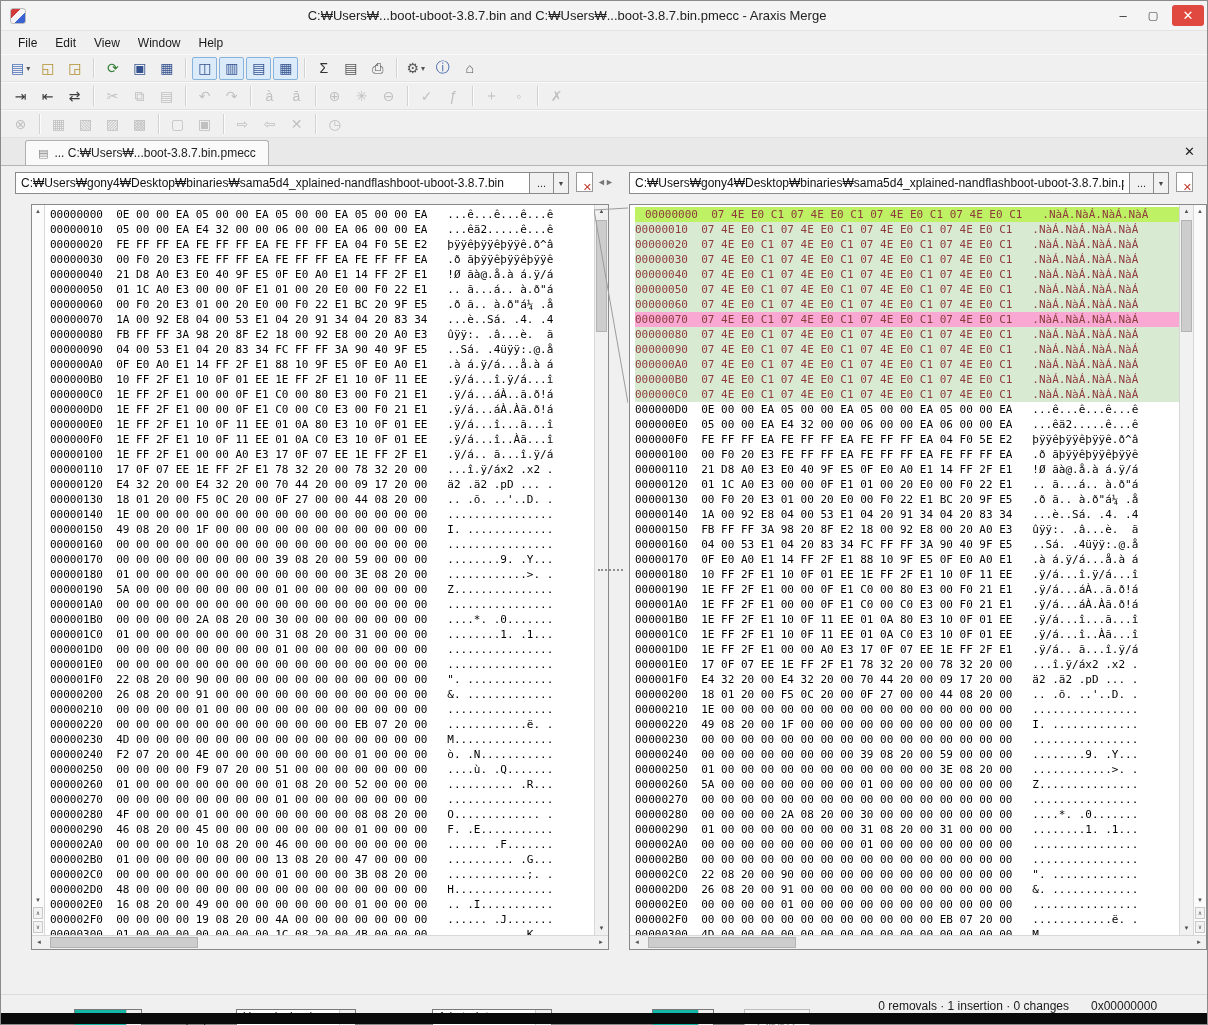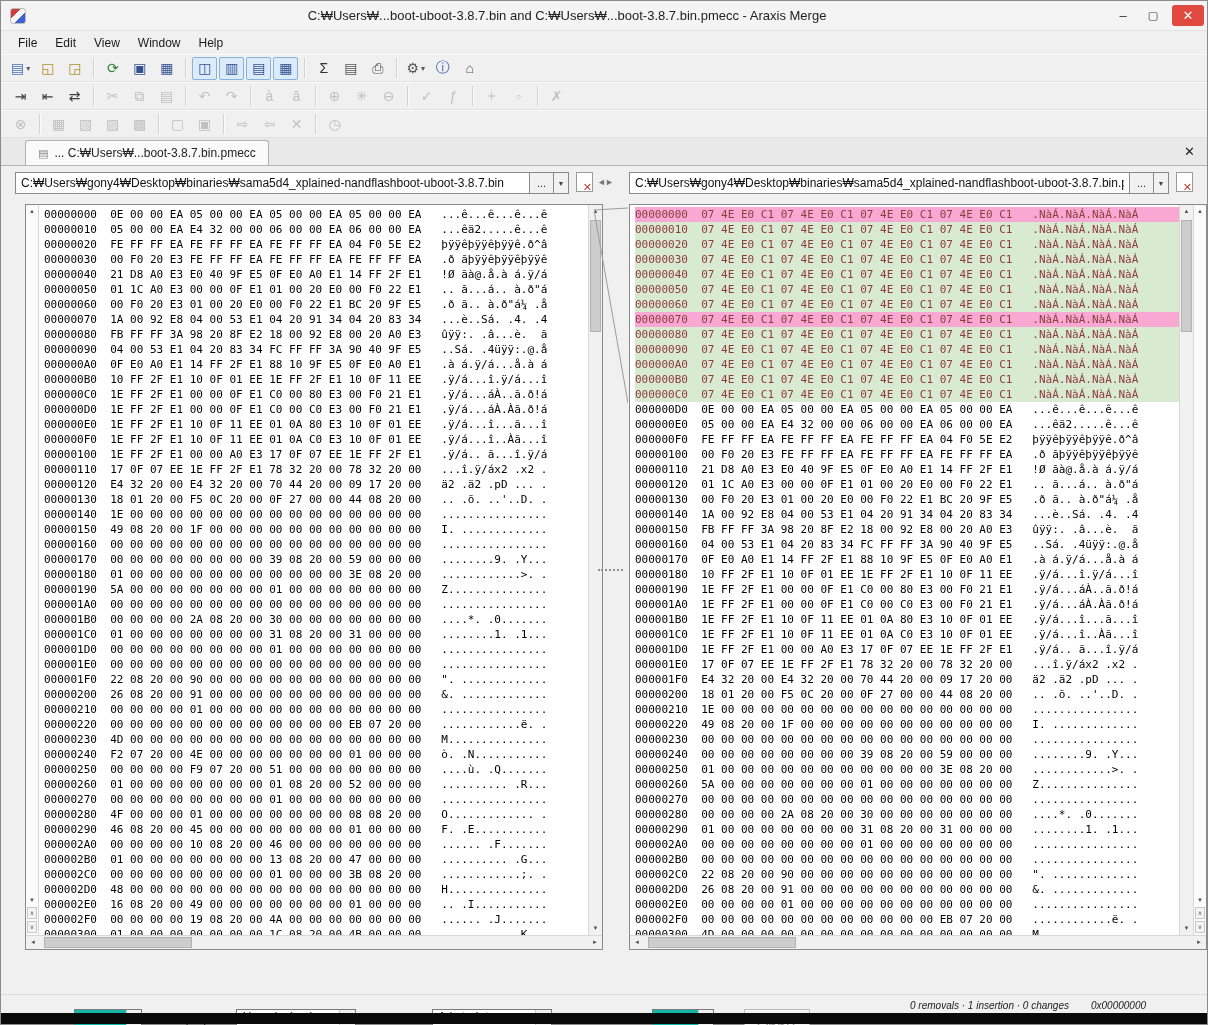--- a/index.html
+++ b/index.html
@@ -48,21 +48,21 @@
   .browse-btn { width:24px; height:22px; border:1px solid #8a8a8a; border-left:none; background:#f1f1f1;
     font-size:11px; text-align:center; line-height:20px; color:#333; }
   .drop-btn { width:15px; height:22px; border:1px solid #8a8a8a; border-left:none; background:#f1f1f1;
     font-size:7px; text-align:center; line-height:22px; color:#444; }
   .remove-file { width:17px; height:20px; margin-left:7px; position:relative; background:#fff; border:1px solid #9a9a9a; }
   .remove-file .rx { position:absolute; right:0px; bottom:-2px; color:#c23b2e; font-size:11px; line-height:11px; }
   .swap-arrows { position:absolute; left:596px; top:176px; font-size:9px; color:#777; letter-spacing:-1px; }
 
   
   .pane { position:absolute; top:203px; height:746px; border:1px solid #898989; background:#fff; display:flex; flex-direction:column; }
-  .pane.left { left:24px; width:578px; }
+  .pane.left { left:30px; width:578px; }
   .pane.right { left:628px; width:578px; }
   .pane-top { flex:1; display:flex; min-height:0; }
   .edge-strip { width:13px; background:#fbfbfb; position:relative; flex:none; }
   .edge-strip.ls { border-right:1px solid #d7d7d7; }
   .edge-strip.rs { border-left:1px solid #d7d7d7; }
   .edge-arrow { position:absolute; left:0; width:12px; text-align:center; font-size:6px; color:#555; }
   .edge-arrow.top { top:3px; }
   .edge-arrow.bot { bottom:32px; }
   .edge-pg { position:absolute; left:1px; width:10px; height:12px; border:1px solid #c9c9c9; background:#f3f3f3;
     font-size:6px; text-align:center; line-height:10px; color:#555; }
@@ -98,21 +98,21 @@
   .spin .sa:first-child { border-bottom:1px solid #c9c9c9; }
   .combo { height:22px; margin-left:12px; border:1px solid #7a7a7a; background:#fff; display:flex; align-items:flex-start; }
   .combo .val { flex:1; padding:0 6px; font-size:12px; white-space:nowrap; }
   .combo .ca { width:16px; height:100%; background:#f0f0f0; border-left:1px solid #c9c9c9;
     font-size:7px; text-align:center; line-height:20px; color:#333; }
   .apply-btn { margin-left:30px; width:66px; height:22px; border:1px solid #bdbdbd; background:#f4f4f4;
     color:#9b9b9b; font-size:16px; text-align:center; line-height:20px; }
 
   
   .statusbar { position:absolute; left:0; top:993px; width:100%; height:22px; border-top:1px solid #dcdcdc;
-    display:flex; align-items:center; font-size:10px; color:#1a1a1a;font-style:italic; }
+    display:flex; align-items:center; font-size:12px; color:#1a1a1a; }
   .status-summary { margin-left:auto; }
   .status-offset { width:108px; margin-left:22px; margin-right:8px; }
 
   .taskbar-strip { position:absolute; left:0; bottom:0; width:100%; height:11px; background:#0a0a0a; }
 </style>
 </head>
 <body>
 
 <div id="window">
 
@@ -395,21 +395,21 @@
     <svg width="34" height="728" viewBox="0 0 34 728">
       <line x1="0" y1="3" x2="34" y2="1" stroke="#9c9c9c" stroke-width="1"></line>
       <line x1="0" y1="3" x2="34" y2="196" stroke="#9c9c9c" stroke-width="1"></line>
     </svg>
     <div class="gutter-dots"></div>
   </div>
 
   <div class="pane right">
     <div class="pane-top">
       <div class="hexcontent" id="right-rows">
-          <div class="hexrow inserted" style="background: #f9a8d4; color: rgb(142, 59, 59);">00000000  07 4E E0 C1 07 4E E0 C1 07 4E E0 C1 07 4E E0 C1   .NàÁ.NàÁ.NàÁ.NàÁ</div>
+          <div class="hexrow inserted" style="background: #bef264; color: rgb(142, 59, 59); padding-left: 10px;">00000000  07 4E E0 C1 07 4E E0 C1 07 4E E0 C1 07 4E E0 C1   .NàÁ.NàÁ.NàÁ.NàÁ</div>
           <div class="hexrow inserted" style="background: rgb(217, 234, 211); color: rgb(142, 59, 59);">00000010  07 4E E0 C1 07 4E E0 C1 07 4E E0 C1 07 4E E0 C1   .NàÁ.NàÁ.NàÁ.NàÁ</div>
           <div class="hexrow inserted" style="background: rgb(217, 234, 211); color: rgb(142, 59, 59);">00000020  07 4E E0 C1 07 4E E0 C1 07 4E E0 C1 07 4E E0 C1   .NàÁ.NàÁ.NàÁ.NàÁ</div>
           <div class="hexrow inserted" style="background: rgb(217, 234, 211); color: rgb(142, 59, 59);">00000030  07 4E E0 C1 07 4E E0 C1 07 4E E0 C1 07 4E E0 C1   .NàÁ.NàÁ.NàÁ.NàÁ</div>
           <div class="hexrow inserted" style="background: rgb(217, 234, 211); color: rgb(142, 59, 59);">00000040  07 4E E0 C1 07 4E E0 C1 07 4E E0 C1 07 4E E0 C1   .NàÁ.NàÁ.NàÁ.NàÁ</div>
           <div class="hexrow inserted" style="background: rgb(217, 234, 211); color: rgb(142, 59, 59);">00000050  07 4E E0 C1 07 4E E0 C1 07 4E E0 C1 07 4E E0 C1   .NàÁ.NàÁ.NàÁ.NàÁ</div>
           <div class="hexrow inserted" style="background: rgb(217, 234, 211); color: rgb(142, 59, 59);">00000060  07 4E E0 C1 07 4E E0 C1 07 4E E0 C1 07 4E E0 C1   .NàÁ.NàÁ.NàÁ.NàÁ</div>
           <div class="hexrow inserted" style="background: #f9a8d4; color: rgb(142, 59, 59);">00000070  07 4E E0 C1 07 4E E0 C1 07 4E E0 C1 07 4E E0 C1   .NàÁ.NàÁ.NàÁ.NàÁ</div>
           <div class="hexrow inserted" style="background: rgb(217, 234, 211); color: rgb(142, 59, 59);">00000080  07 4E E0 C1 07 4E E0 C1 07 4E E0 C1 07 4E E0 C1   .NàÁ.NàÁ.NàÁ.NàÁ</div>
           <div class="hexrow inserted" style="background: rgb(217, 234, 211); color: rgb(142, 59, 59);">00000090  07 4E E0 C1 07 4E E0 C1 07 4E E0 C1 07 4E E0 C1   .NàÁ.NàÁ.NàÁ.NàÁ</div>
           <div class="hexrow inserted" style="background: rgb(217, 234, 211); color: rgb(142, 59, 59);">000000A0  07 4E E0 C1 07 4E E0 C1 07 4E E0 C1 07 4E E0 C1   .NàÁ.NàÁ.NàÁ.NàÁ</div>

